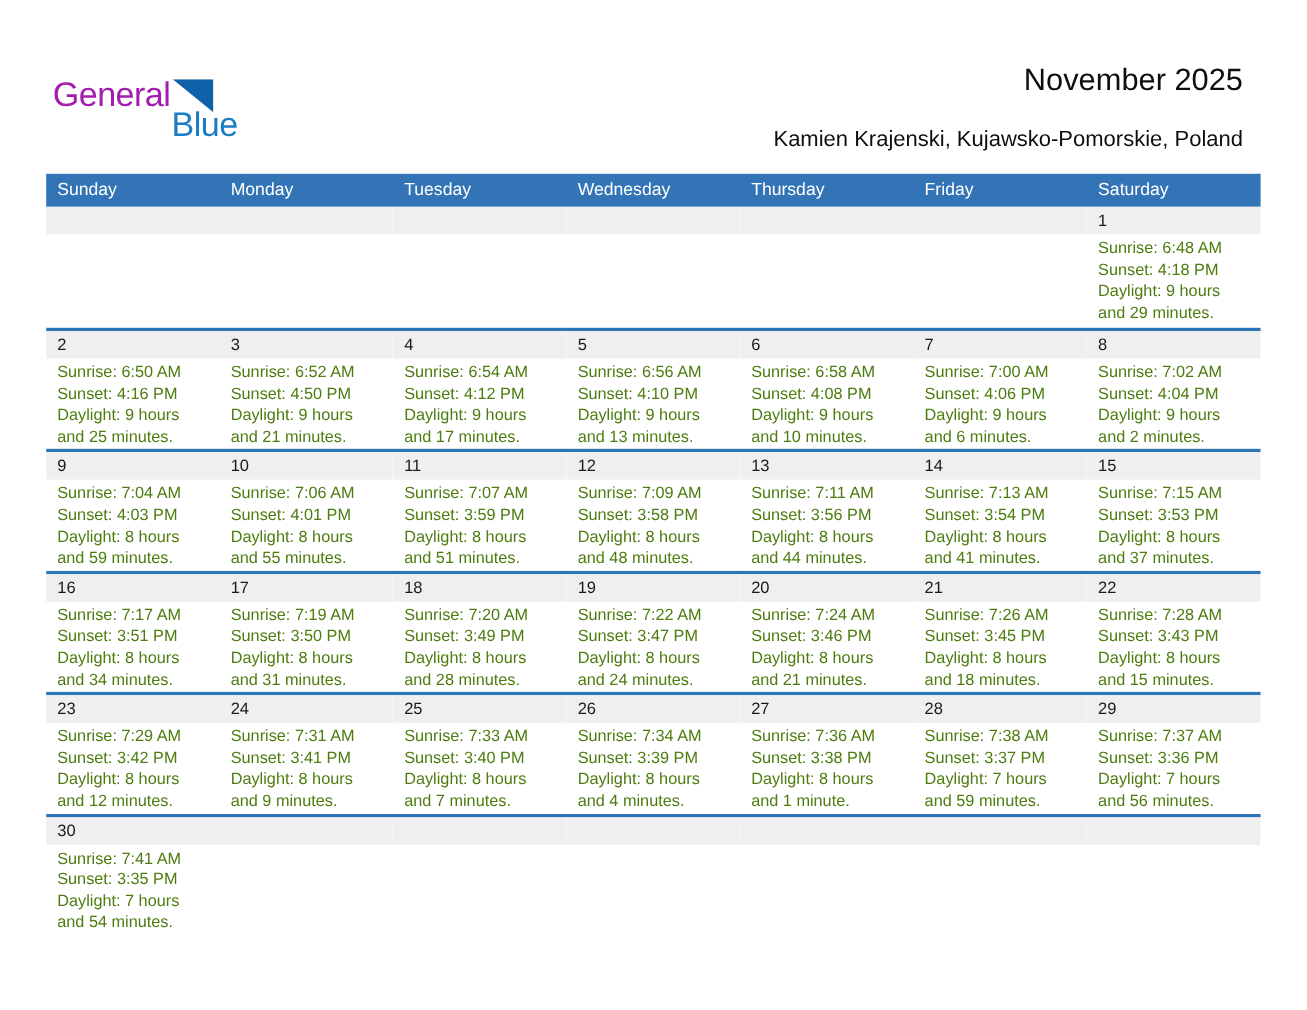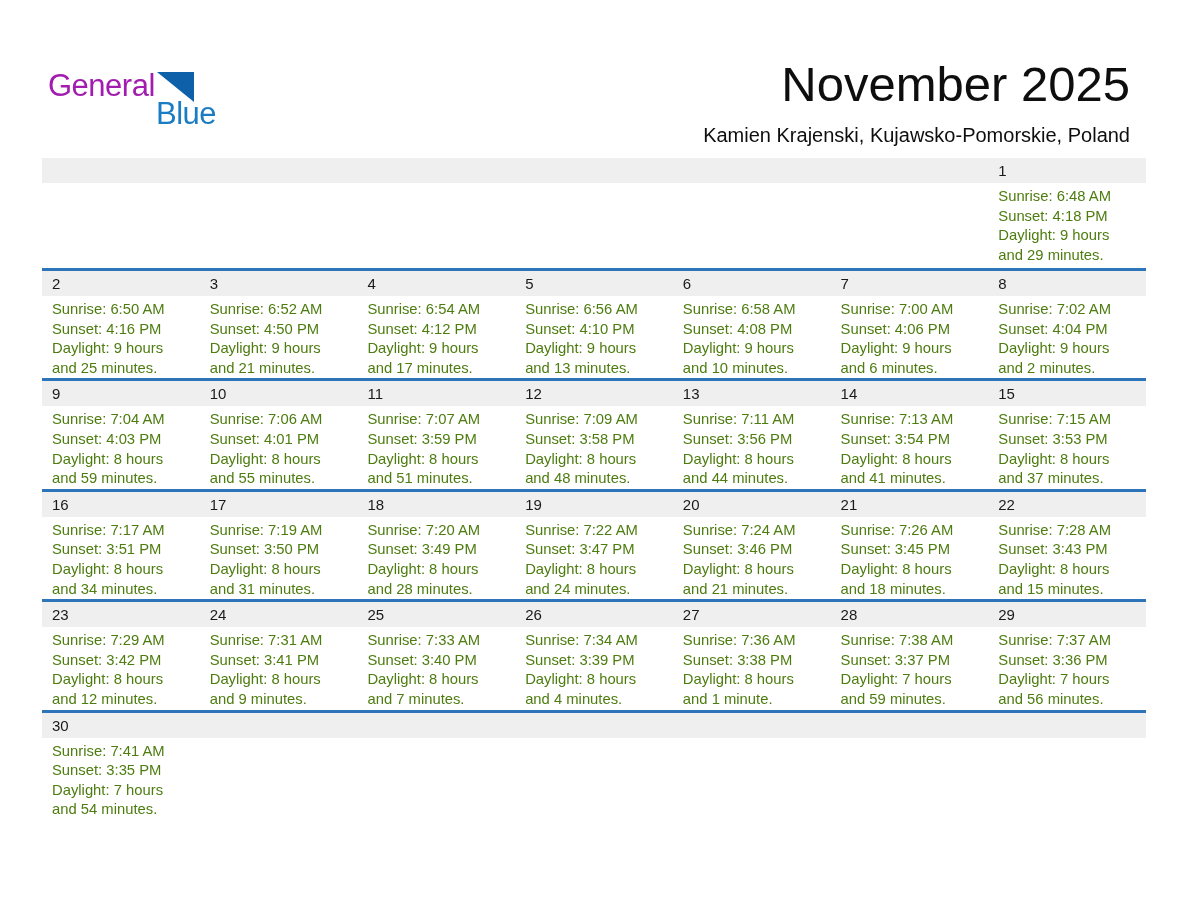--- a/index.html
+++ b/index.html
@@ -19,22 +19,22 @@
   
   .logo{position:absolute;left:48px;top:70px;}
   .logo-line1{display:flex;align-items:flex-start;}
   .logo-general{font-size:31px;color:#a21caf;letter-spacing:-0.5px;line-height:1;}
   .logo-triangle{margin-left:2px;margin-top:2px;display:block;}
   .logo-triangle polygon{fill:var(--logo-tri);}
   .logo-blue{font-size:31px;color:var(--logo-blue);line-height:1;margin-left:108px;margin-top:-4px;letter-spacing:-0.5px;}
 
   
   .title-block{position:absolute;top:58px;right:58px;text-align:right;}
-  .page-title{font-size:49px;font-weight:normal;color:#0e0e0e;margin:0;line-height:1.1;}
-  .page-subtitle{font-size:20px;color:#0e0e0e;margin-top:12px;}
+  .page-title{font-size:28px;font-weight:normal;color:#0e0e0e;margin:0;line-height:1.1;}
+  .page-subtitle{font-size:20px;color:#0e0e0e;margin-top:27px;}
 
   
   .calendar{position:absolute;left:42px;top:158px;width:1104px;}
   .cal-header{
     display:grid;grid-template-columns:repeat(7,1fr);
     background:var(--cal-blue);color:#fff;height:30px;align-items:center;
     font-size:16px;
   }
   .hcell{padding-left:10px;white-space:nowrap;overflow:hidden;}
   .week{
@@ -62,20 +62,29 @@
   </div>
   <div class="logo-blue">Blue</div>
 </div>
 
 <div class="title-block">
   <h1 class="page-title">November 2025</h1>
   <div class="page-subtitle">Kamien Krajenski, Kujawsko-Pomorskie, Poland</div>
 </div>
 
 <div class="calendar">
+  <div class="cal-header">
+    <div class="hcell">Sunday</div>
+    <div class="hcell">Monday</div>
+    <div class="hcell">Tuesday</div>
+    <div class="hcell">Wednesday</div>
+    <div class="hcell">Thursday</div>
+    <div class="hcell">Friday</div>
+    <div class="hcell">Saturday</div>
+  </div>
   <div id="weeks-container">
       <div class="week first">
         <div class="cell">
     <div class="strip"></div>
     <div class="lines"></div>
   </div>
         <div class="cell">
     <div class="strip"></div>
     <div class="lines"></div>
   </div>

